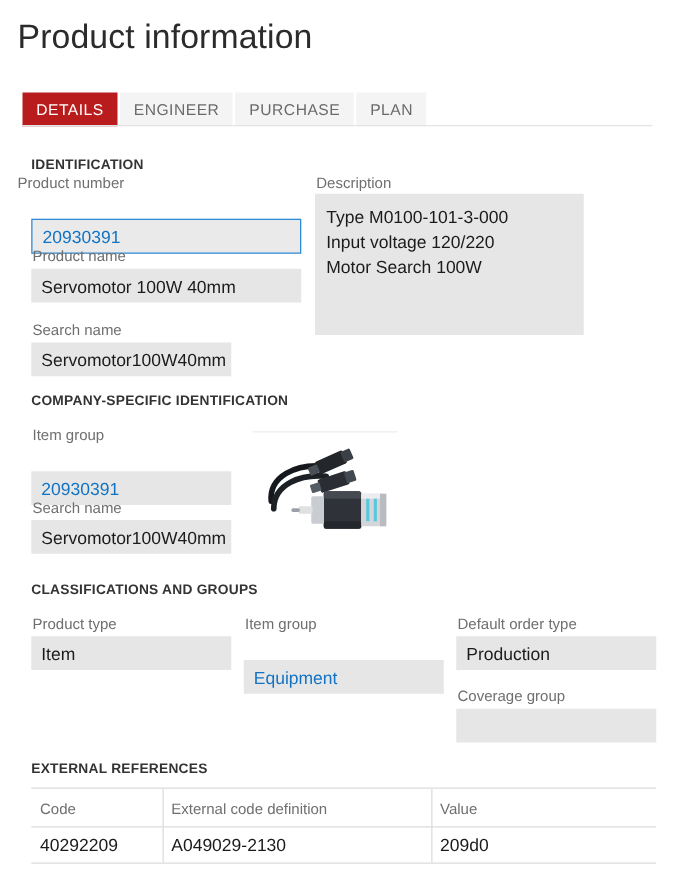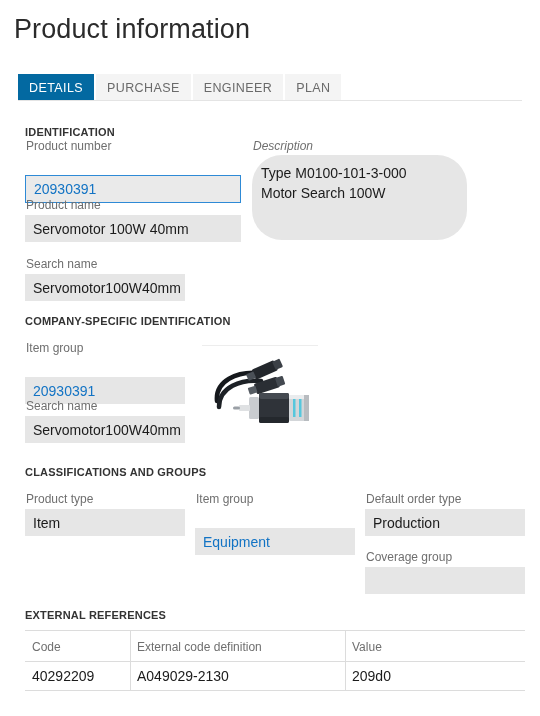--- a/index.html
+++ b/index.html
@@ -43,21 +43,21 @@
     justify-content: center;
     padding: 0 11px;
     font-size: 12.5px;
     letter-spacing: 0.4px;
     background: #f4f4f4;
     color: #6a6a6a;
     margin-right: 2px;
     box-sizing: border-box;
   }
   .tab.active {
-    background: #0369a1;
+    background: #b91c1c;
     color: #ffffff;
   }
   .tabstrip-underline {
     position: absolute;
     left: 18px;
     top: 100px;
     width: 504px;
     height: 1px;
     background: #e4e4e4;
   }
@@ -155,51 +155,52 @@
 </head>
 <body>
 
 <div class="page-title">Product information</div>
 
 <div class="tabstrip">
   <div class="tab active">
     <span>DETAILS</span>
   </div>
   <div class="tab">
+    <span>ENGINEER</span>
+  </div>
+  <div class="tab">
     <span>PURCHASE</span>
-  </div>
-  <div class="tab">
-    <span>ENGINEER</span>
   </div>
   <div class="tab">
     <span>PLAN</span>
   </div>
 </div>
 <div class="tabstrip-underline"></div>
 
 <div class="section-header" style="left:25px; top:114px;margin-top:12px;">IDENTIFICATION</div>
 
-<div class="field-label" style="left:26px; top:139px;">Product number</div>
+<div class="field-label" style="left:14px; top:139px;">Product number</div>
 <div class="field-box focused link-value" style="left:25px; top:156px; width:216px; height:28px;">
   <span>20930391</span>
 </div>
 
 <div class="field-label" style="left:26px; top:198px;">Product name</div>
 <div class="field-box" style="left:25px; top:215px; width:216px; height:27px;">
   <span>Servomotor 100W 40mm</span>
 </div>
 
 <div class="field-label" style="left:26px; top:257px;">Search name</div>
 <div class="field-box" style="left:25px; top:274px; width:160px; height:27px;">
   <span>Servomotor100W40mm</span>
 </div>
 
-<div class="field-label" style="left:253px; top:139px;font-style:italic;">Description</div>
-<div class="desc-box" style="left:252px; top:155px; width:215px; height:85px;border-radius:30px;">
+<div class="field-label" style="left:253px; top:139px;">Description</div>
+<div class="desc-box" style="left:252px; top:155px; width:215px; height:113px;">
   <div class="desc-line">Type M0100-101-3-000</div>
+  <div class="desc-line">Input voltage 120/220</div>
   <div class="desc-line">Motor Search 100W</div>
 </div>
 
 <div class="section-header" style="left:25px; top:315px;">COMPANY-SPECIFIC IDENTIFICATION</div>
 
 <div class="field-label" style="left:26px; top:341px;">Item group</div>
 <div class="field-box link-value" style="left:25px; top:358px; width:160px; height:27px;">
   <span>20930391</span>
 </div>
 

